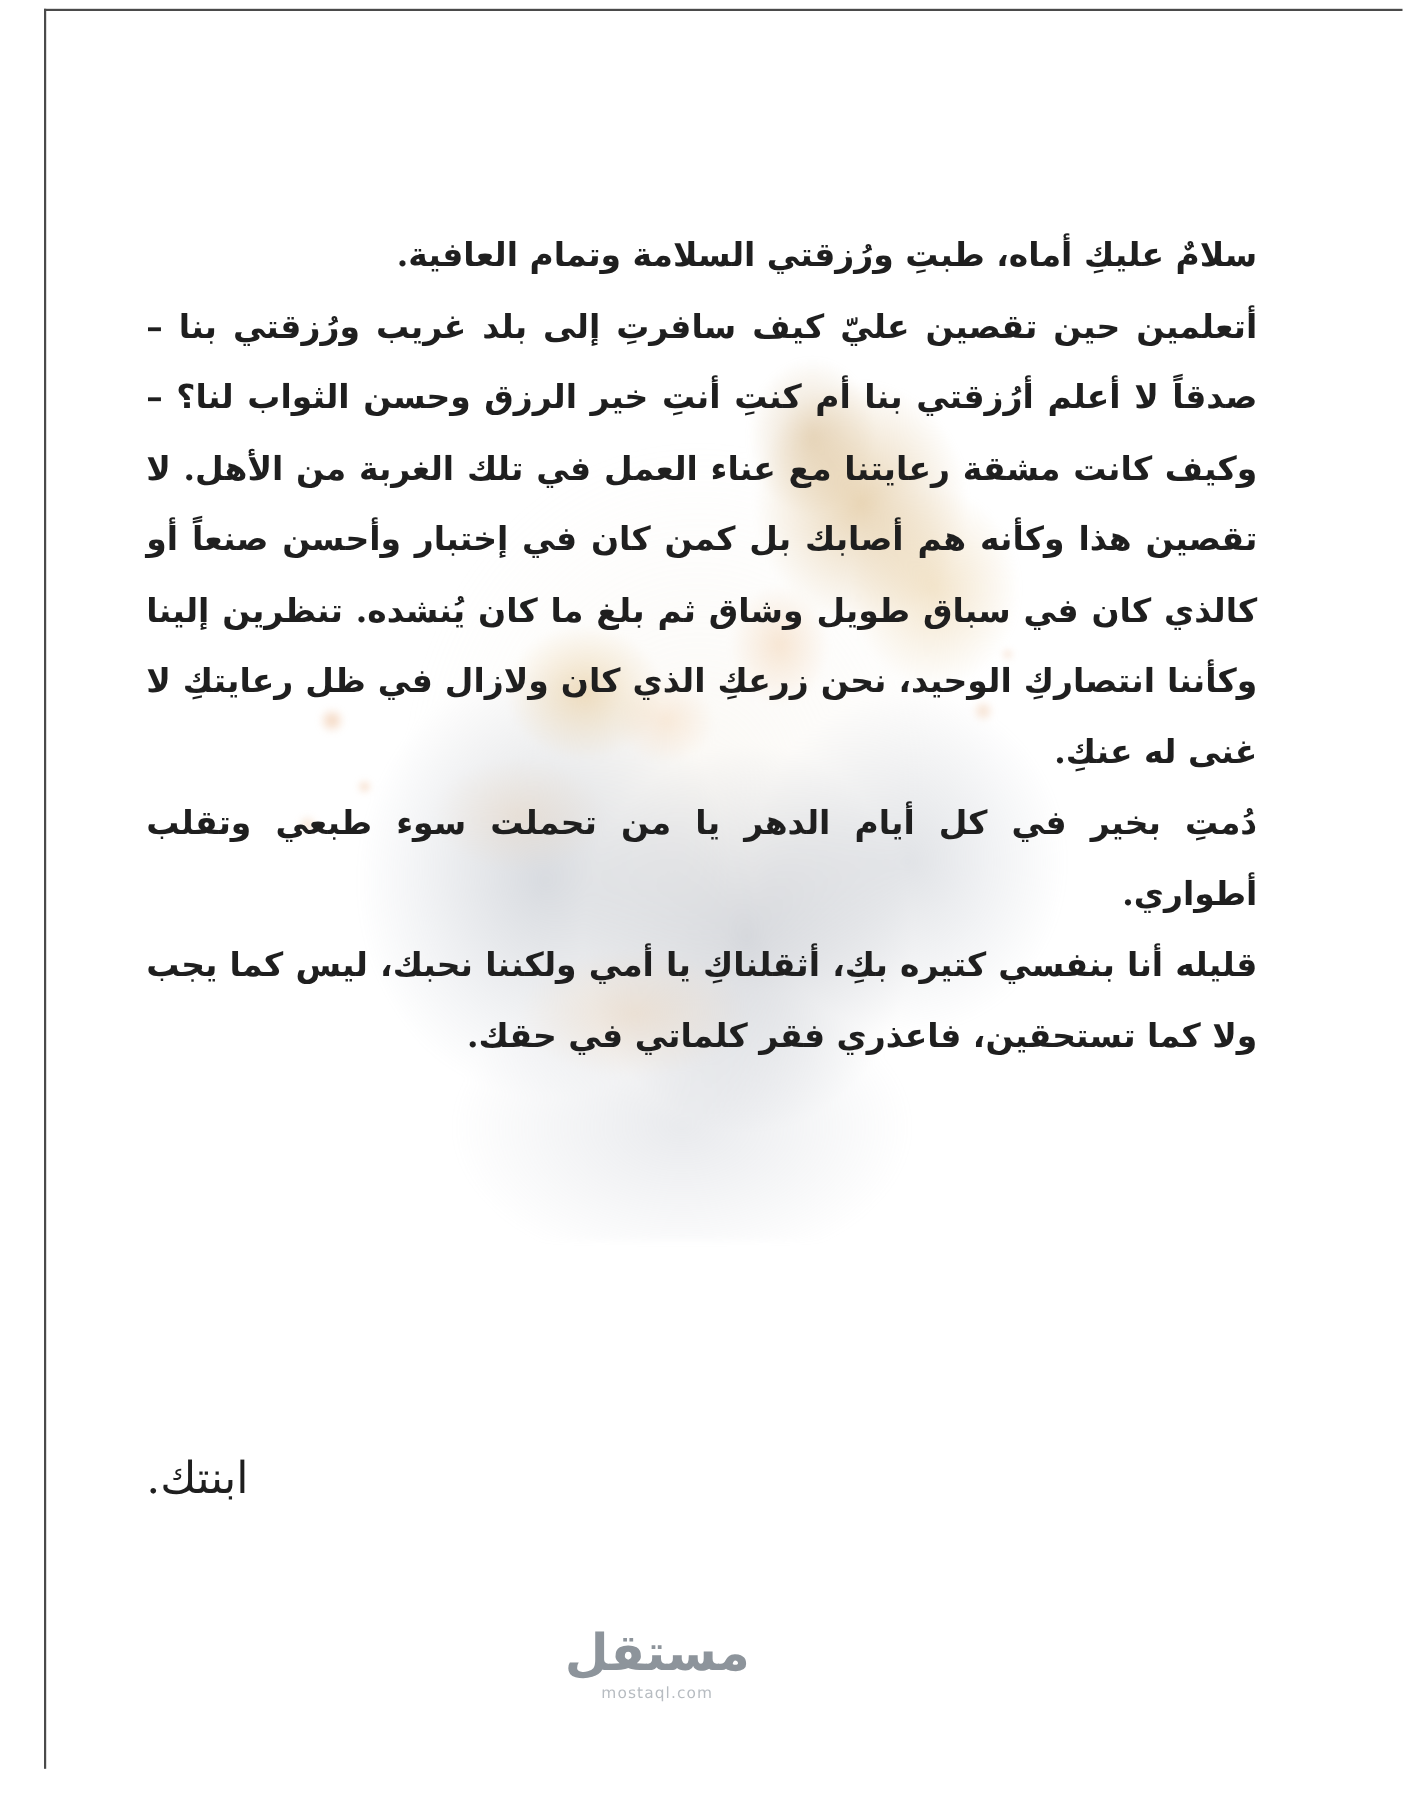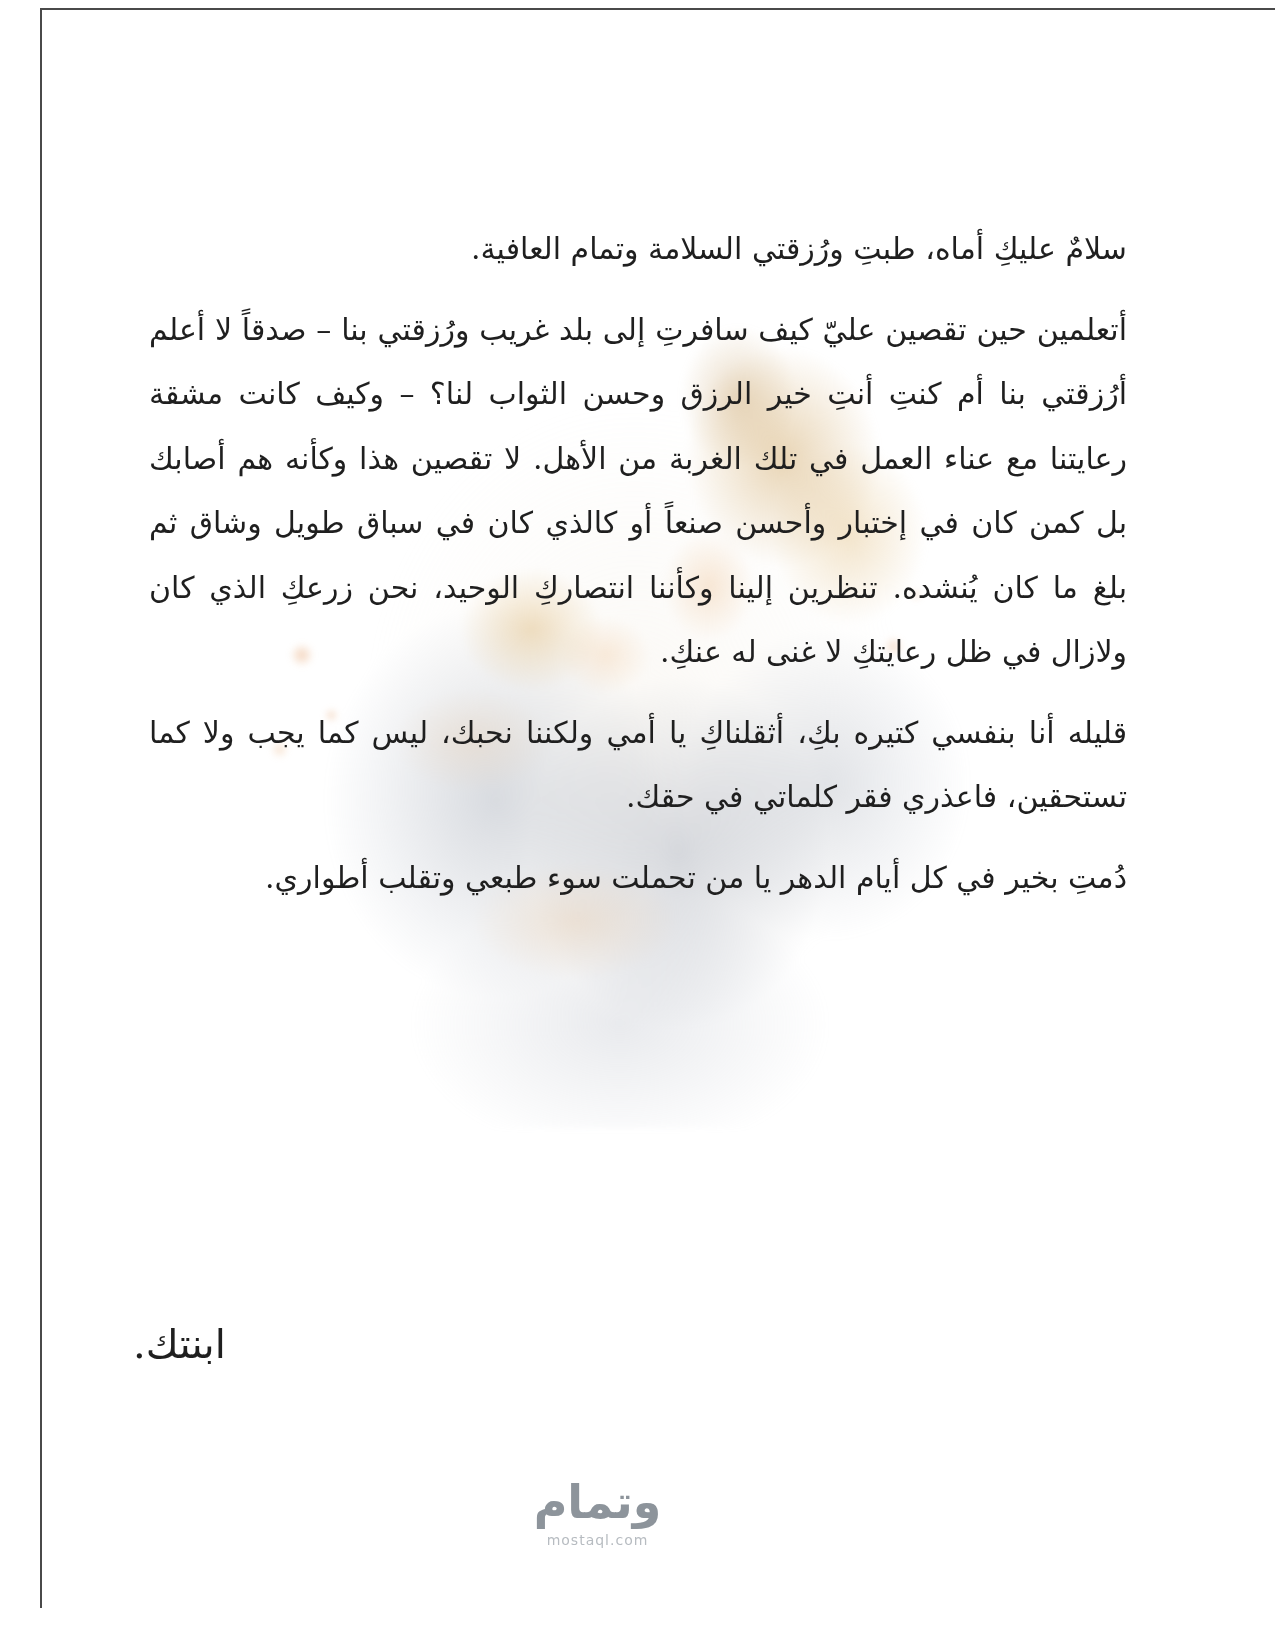--- a/index.html
+++ b/index.html
@@ -71,23 +71,24 @@
     left: 133px;
     top: 201px;
     width: 1010px;
     direction: rtl;
     color: #1f1f1f;
     font-size: 30px;
     line-height: 64.5px;
     z-index: 2;
   }
   .letter p {
-    margin: 16px;
+    margin: 0;
     text-align: justify;
     text-justify: inter-word;
+    font-weight: bold;
   }
   .signature {
     position: absolute;
     left: 133px;
     top: 1312px;
     width: 300px;
     direction: rtl;
     text-align: left;
     color: #1f1f1f;
     font-size: 40px;
@@ -123,24 +124,24 @@
 
 <div class="page">
 
   <div class="page-frame"></div>
 
   <div class="illustration"></div>
 
   <div class="letter">
     <p>سلامٌ عليكِ أماه، طبتِ ورُزقتي السلامة وتمام العافية.</p>
     <p>أتعلمين حين تقصين عليّ كيف سافرتِ إلى بلد غريب ورُزقتي بنا – صدقاً لا أعلم أرُزقتي بنا أم كنتِ أنتِ خير الرزق وحسن الثواب لنا؟ – وكيف كانت مشقة رعايتنا مع عناء العمل في تلك الغربة من الأهل. لا تقصين هذا وكأنه هم أصابك بل كمن كان في إختبار وأحسن صنعاً أو كالذي كان في سباق طويل وشاق ثم بلغ ما كان يُنشده. تنظرين إلينا وكأننا انتصاركِ الوحيد، نحن زرعكِ الذي كان ولازال في ظل رعايتكِ لا غنى له عنكِ.</p>
+    <p>دُمتِ بخير في كل أيام الدهر يا من تحملت سوء طبعي وتقلب أطواري.</p>
     <p>قليله أنا بنفسي كتيره بكِ، أثقلناكِ يا أمي ولكننا نحبك، ليس كما يجب ولا كما تستحقين، فاعذري فقر كلماتي في حقك.</p>
-    <p>دُمتِ بخير في كل أيام الدهر يا من تحملت سوء طبعي وتقلب أطواري.</p>
   </div>
 
   <div class="signature">ابنتك.</div>
 
   <div class="watermark">
-    <div class="logo">وتمام</div>
+    <div class="logo">مستقل</div>
     <div class="site">mostaql.com</div>
   </div>
 
 </div>
 
 </body></html>

